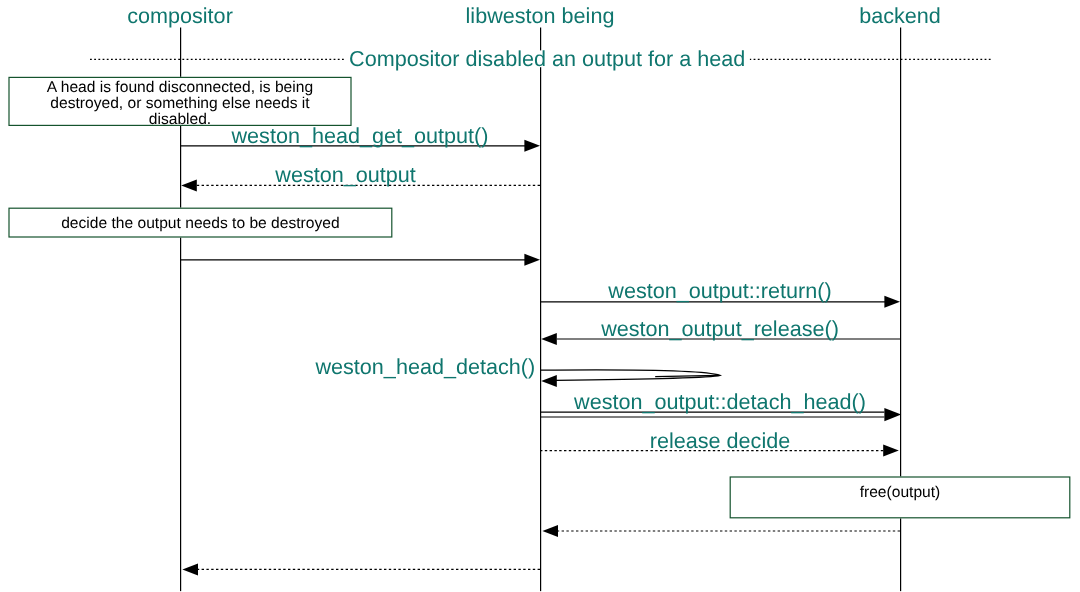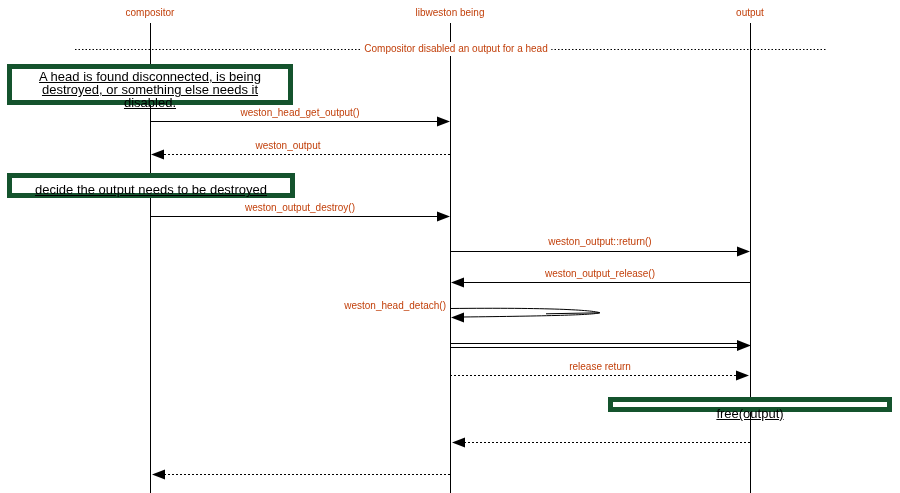--- a/index.html
+++ b/index.html
@@ -7,38 +7,37 @@
     position:relative;
     width:900px;height:493px;
     background:#fff;
     font-family:"Liberation Sans","DejaVu Sans",sans-serif;
     color:#000;
     overflow:hidden;
   }
   .stage svg{position:absolute;left:0;top:0;z-index:1;}
   .txt{
     position:absolute;z-index:2;
-    font-size:10px;line-height:14px;
-    white-space:nowrap;color:#c2410c;
+    font-size:18px;line-height:14px;
+    white-space:nowrap;color:#0f766e;
   }
   .center{transform:translateX(-50%);}
   .actor-label{top:6px;}
   .divider-label{top:42px;background:#fff;padding:0 4px;}
   .msg-label{text-align:right;}
   .note-box{
     position:absolute;z-index:2;
-    background:#fff;border:5px solid #14532d;
+    background:#fff;border:1px solid #14532d;
     font-size:13px;color:#000;text-align:center;
     box-sizing:border-box;
-    text-decoration:underline;
   }
   .note-1{left:7px;top:64px;width:286px;height:41px;}
   .note-1 .inner{width:252px;margin:0 auto;line-height:13px;padding-top:1px;white-space:normal;}
-  .note-2{left:7px;top:173px;width:288px;height:25px;line-height:23px;}
-  .free-box{left:608px;top:397px;width:284px;height:15px;line-height:24px;}
+  .note-2{left:7px;top:173px;width:320px;height:25px;line-height:23px;}
+  .free-box{left:608px;top:397px;width:284px;height:35px;line-height:24px;}
 </style>
 </head>
 <body>
 
 <div class="stage">
 
   <svg width="900" height="493" viewBox="0 0 900 493">
     <g stroke="#000" stroke-width="1" fill="none">
 
       <line x1="150.5" y1="23" x2="150.5" y2="493"></line>
@@ -79,32 +78,32 @@
       <polygon points="451,317.5 464,312.5 464,322.5"></polygon>
       <polygon points="751,345.5 737,340 737,351"></polygon>
       <polygon points="749,375.5 736,370.5 736,380.5"></polygon>
       <polygon points="452,442.5 465,437.5 465,447.5"></polygon>
       <polygon points="152,474.5 165,469.5 165,479.5"></polygon>
     </g>
   </svg>
 
   <div class="txt center actor-label" style="left:150px">compositor</div>
   <div class="txt center actor-label" style="left:450px">libweston being</div>
-  <div class="txt center actor-label" style="left:750px">output</div>
+  <div class="txt center actor-label" style="left:750px">backend</div>
 
   <div class="txt center divider-label" style="left:456px">Compositor disabled an output for a head</div>
 
   <div class="note-box note-1">
     <div class="inner">A head is found disconnected, is being destroyed, or something else needs it disabled.</div>
   </div>
   <div class="note-box note-2">decide the output needs to be destroyed</div>
 
   <div class="txt center msg-label" style="left:300px;top:106px">weston_head_get_output()</div>
   <div class="txt center msg-label" style="left:288px;top:139px">weston_output</div>
-  <div class="txt center msg-label" style="left:300px;top:201px">weston_output_destroy()</div>
   <div class="txt center msg-label" style="left:600px;top:235px">weston_output::return()</div>
   <div class="txt center msg-label" style="left:600px;top:267px">weston_output_release()</div>
   <div class="txt msg-label" style="right:454px;top:299px">weston_head_detach()</div>
-  <div class="txt center msg-label" style="left:600px;top:360px">release return</div>
+  <div class="txt center msg-label" style="left:600px;top:328px">weston_output::detach_head()</div>
+  <div class="txt center msg-label" style="left:600px;top:360px">release decide</div>
 
   <div class="note-box free-box">free(output)</div>
 
 </div>
 
 </body></html>

